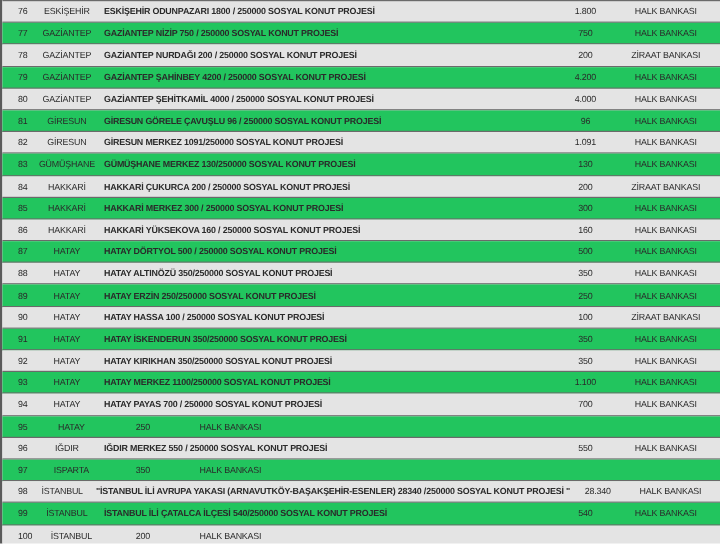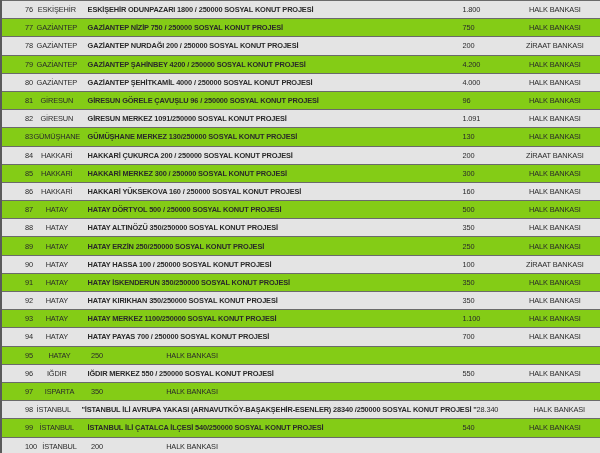--- a/index.html
+++ b/index.html
@@ -19,25 +19,25 @@
       display: flex; align-items: center;
       height: 17.2px;
       border-bottom: 1.1px solid #6a6a6a;
       font-size: 7.4px;
       letter-spacing: -0.15px;
       white-space: nowrap;
       text-transform: uppercase;
     }
     .row:first-child { border-top: 1.1px solid #6a6a6a; }
     .row.gray { background: #e4e4e4; }
-    .row.white { background: #84cc16; }
-    .c-no { width: 26px; padding-left: 23px; box-sizing: border-box; }
+    .row.white { background: #22c55e; }
+    .c-no { width: 26px; padding-left: 13px; box-sizing: border-box; }
     .c-city { width: 63px; box-sizing: border-box; text-align: center; }
     .c-proj { width: 412px; padding-left: 2px; box-sizing: border-box; overflow: visible; font-weight: bold; }
-    .qty-cell { width: 56px; text-align: left; box-sizing: border-box; }
+    .qty-cell { width: 56px; text-align: center; box-sizing: border-box; }
     .bank-cell { width: 94px; text-align: center; padding-right: 4px; box-sizing: border-box; }
     .watermark {
       position: absolute; left: 462px; top: 418px; width: 110px; height: 34px;
       pointer-events: none;
       margin-top: 38px;
     }
     .wm-text {
       position: absolute; left: 14px; top: 0px;
       font-family: "Liberation Sans", sans-serif;
       font-weight: bold; font-size: 31px;

